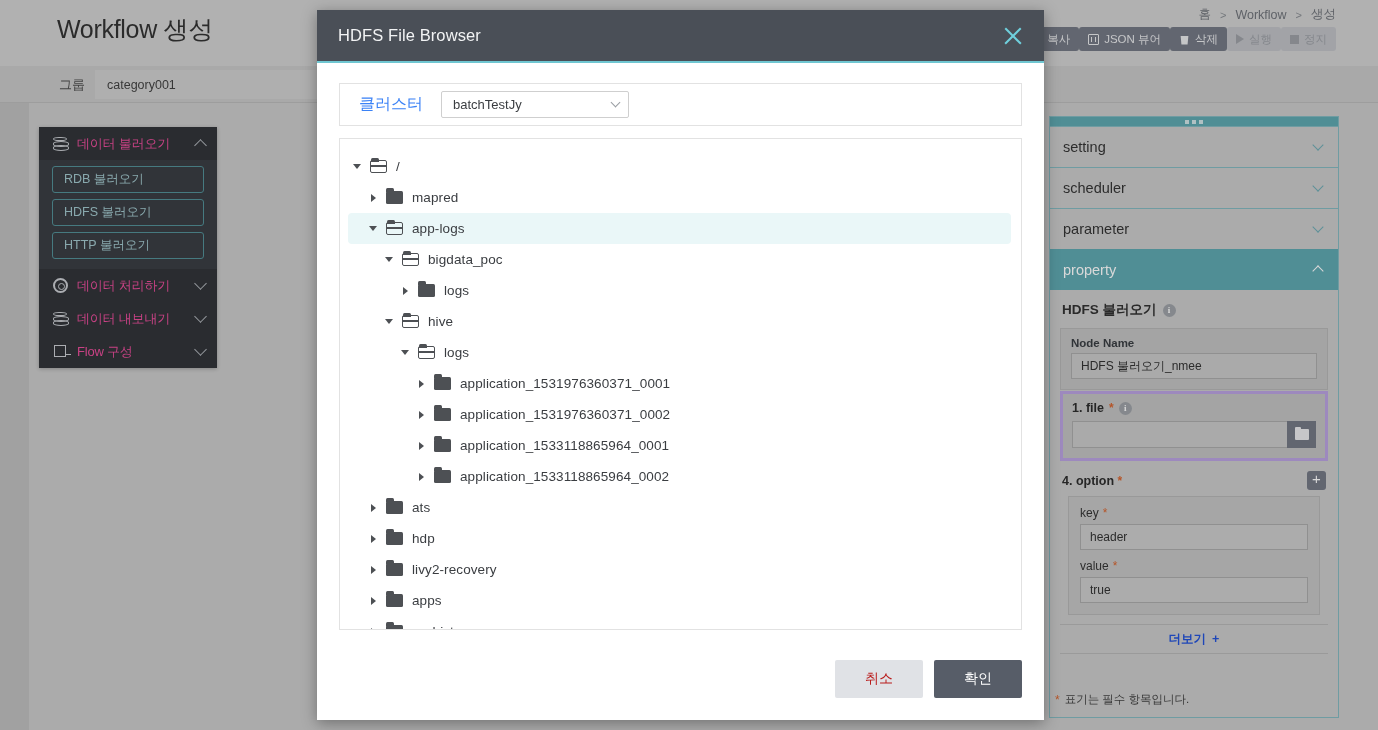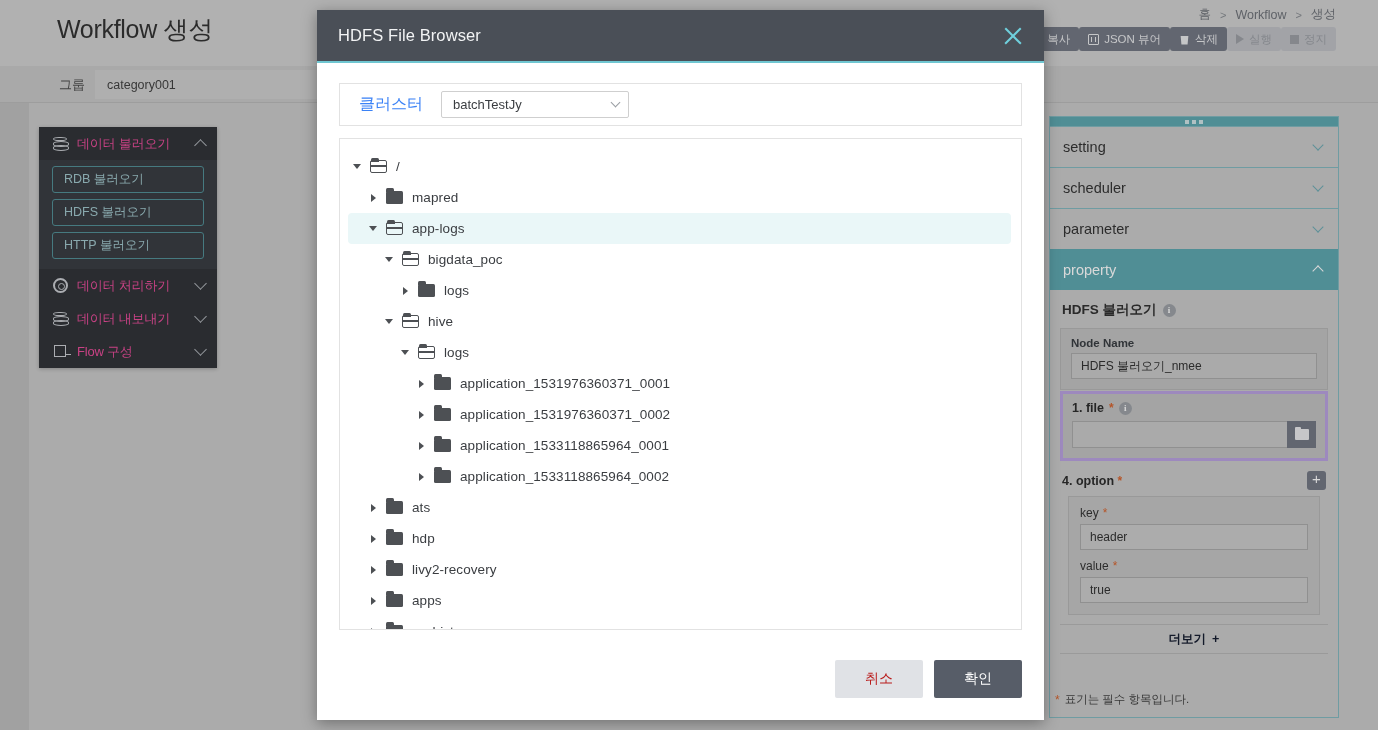--- a/index.html
+++ b/index.html
@@ -245,21 +245,21 @@
     border: 1px solid #b2b2b2; background: #c3c3c3;
     margin: 0 8px; padding: 9px 11px 11px;
   }
   .opt-card .flabel { font-weight: normal; font-size: 12px; color: #2e2e2e; }
   .opt-card .finput { background: #cacaca; margin-bottom: 9px; }
   .opt-card .finput:last-child { margin-bottom: 0; }
 
   .more {
     margin-top: 9px; border-top: 1px solid #b4b4b4; border-bottom: 1px solid #b4b4b4;
     height: 30px; display: flex; align-items: center; justify-content: center;
-    gap: 6px; font-size: 12.5px; color: #0f172a; font-weight: bold; cursor: pointer;
+    gap: 6px; font-size: 12.5px; color: #1d4ed8; font-weight: bold; cursor: pointer;
   }
   .rp-note {
     position: absolute; right: 39px; bottom: 23px; width: 290px;
     font-size: 11.5px; color: #3a3a3a;
     display: flex; align-items: center; gap: 5px; padding-left: 6px;
   }
 
   
   .overlay { position: absolute; inset: 0; background: rgba(40,40,40,.18); }
   .modal {

